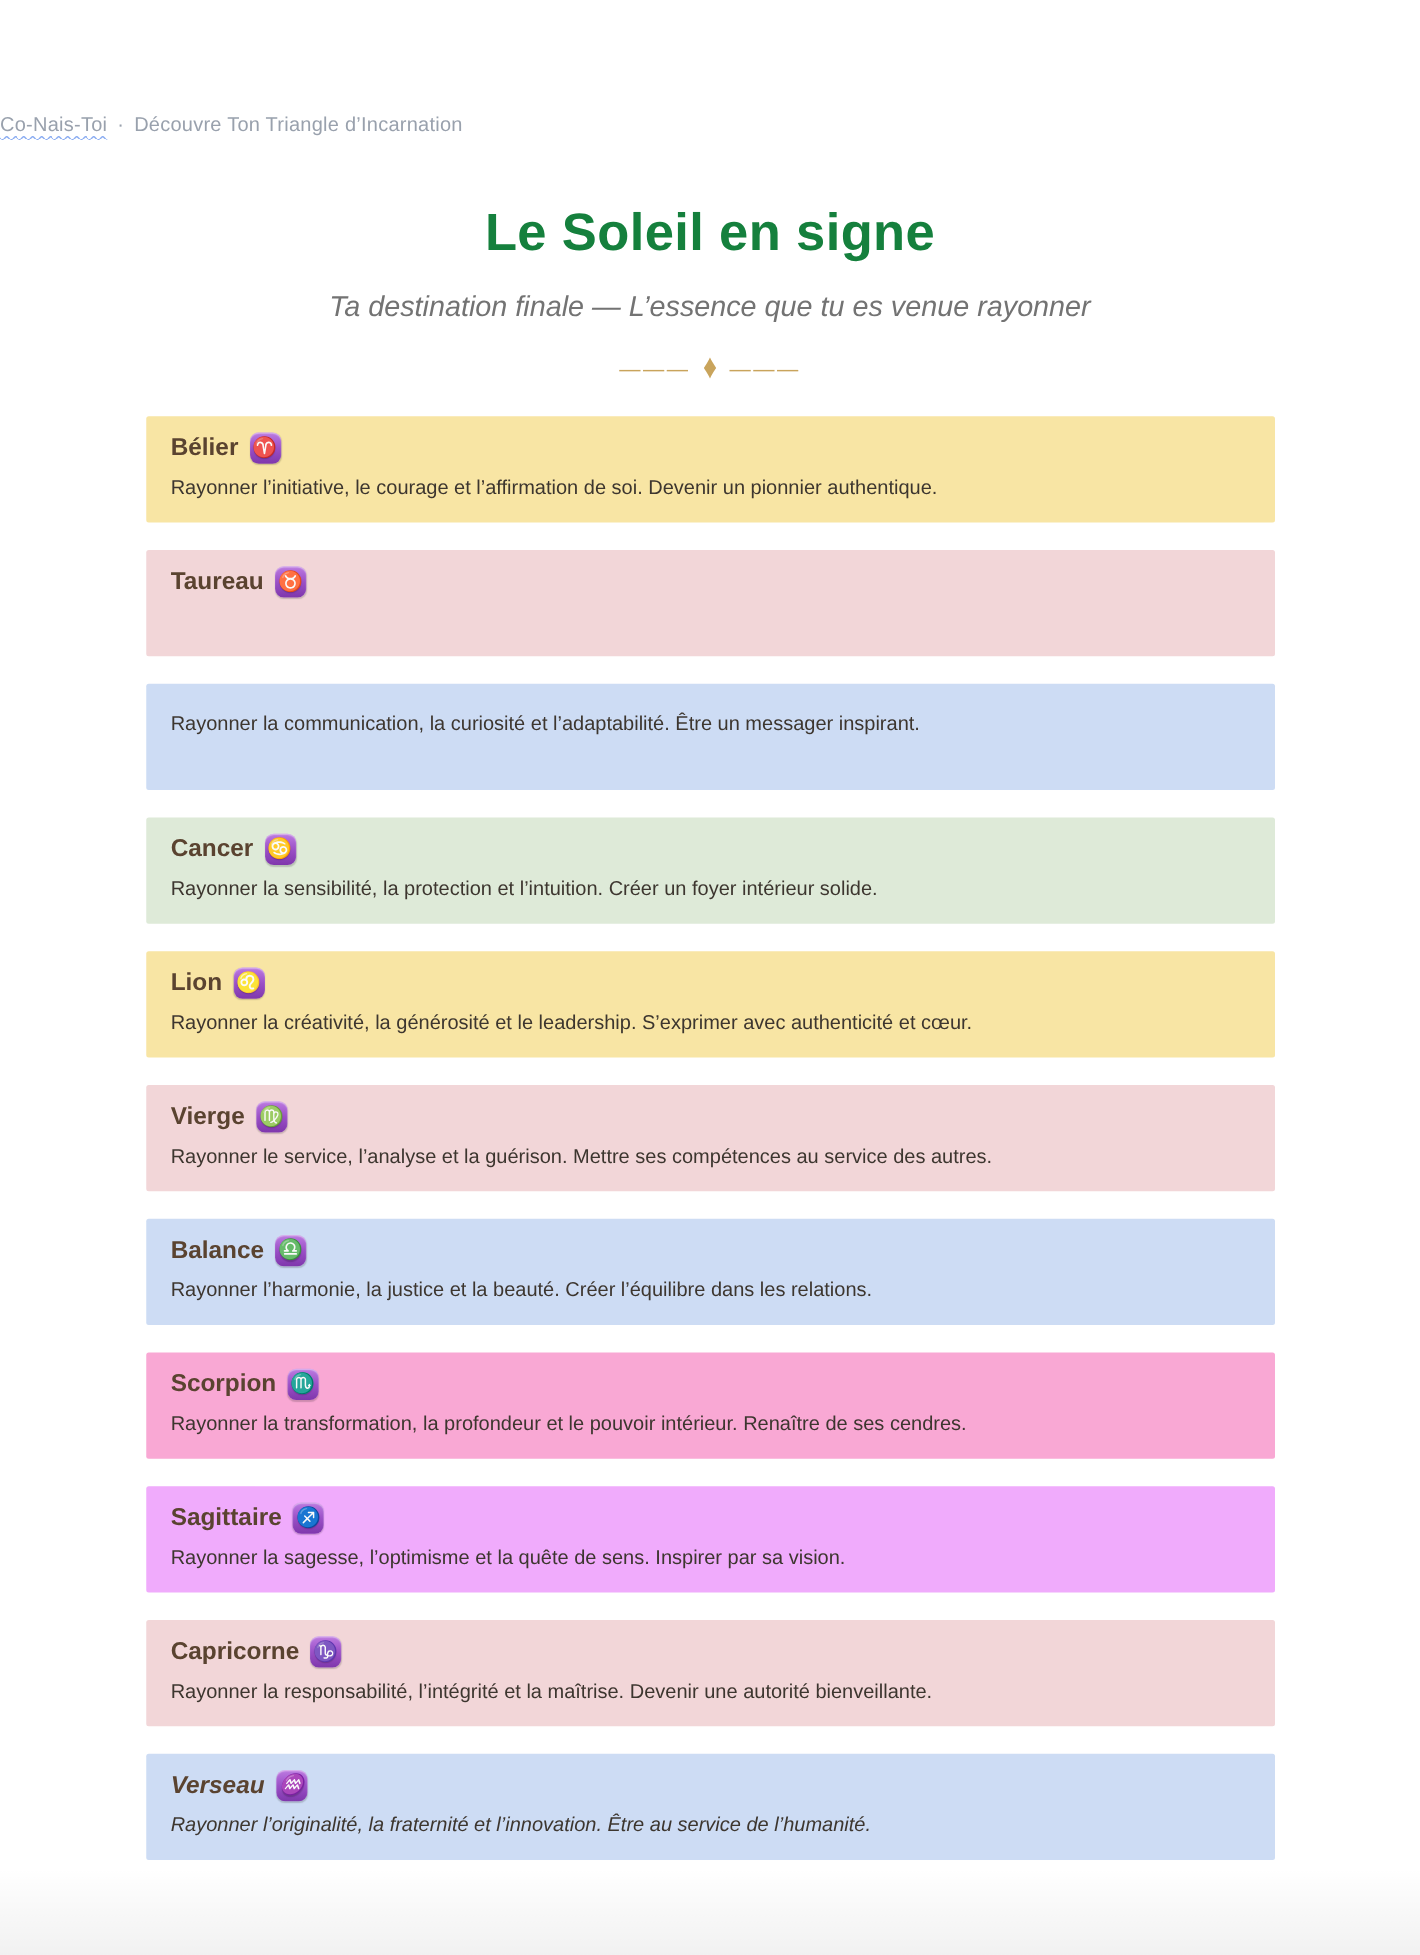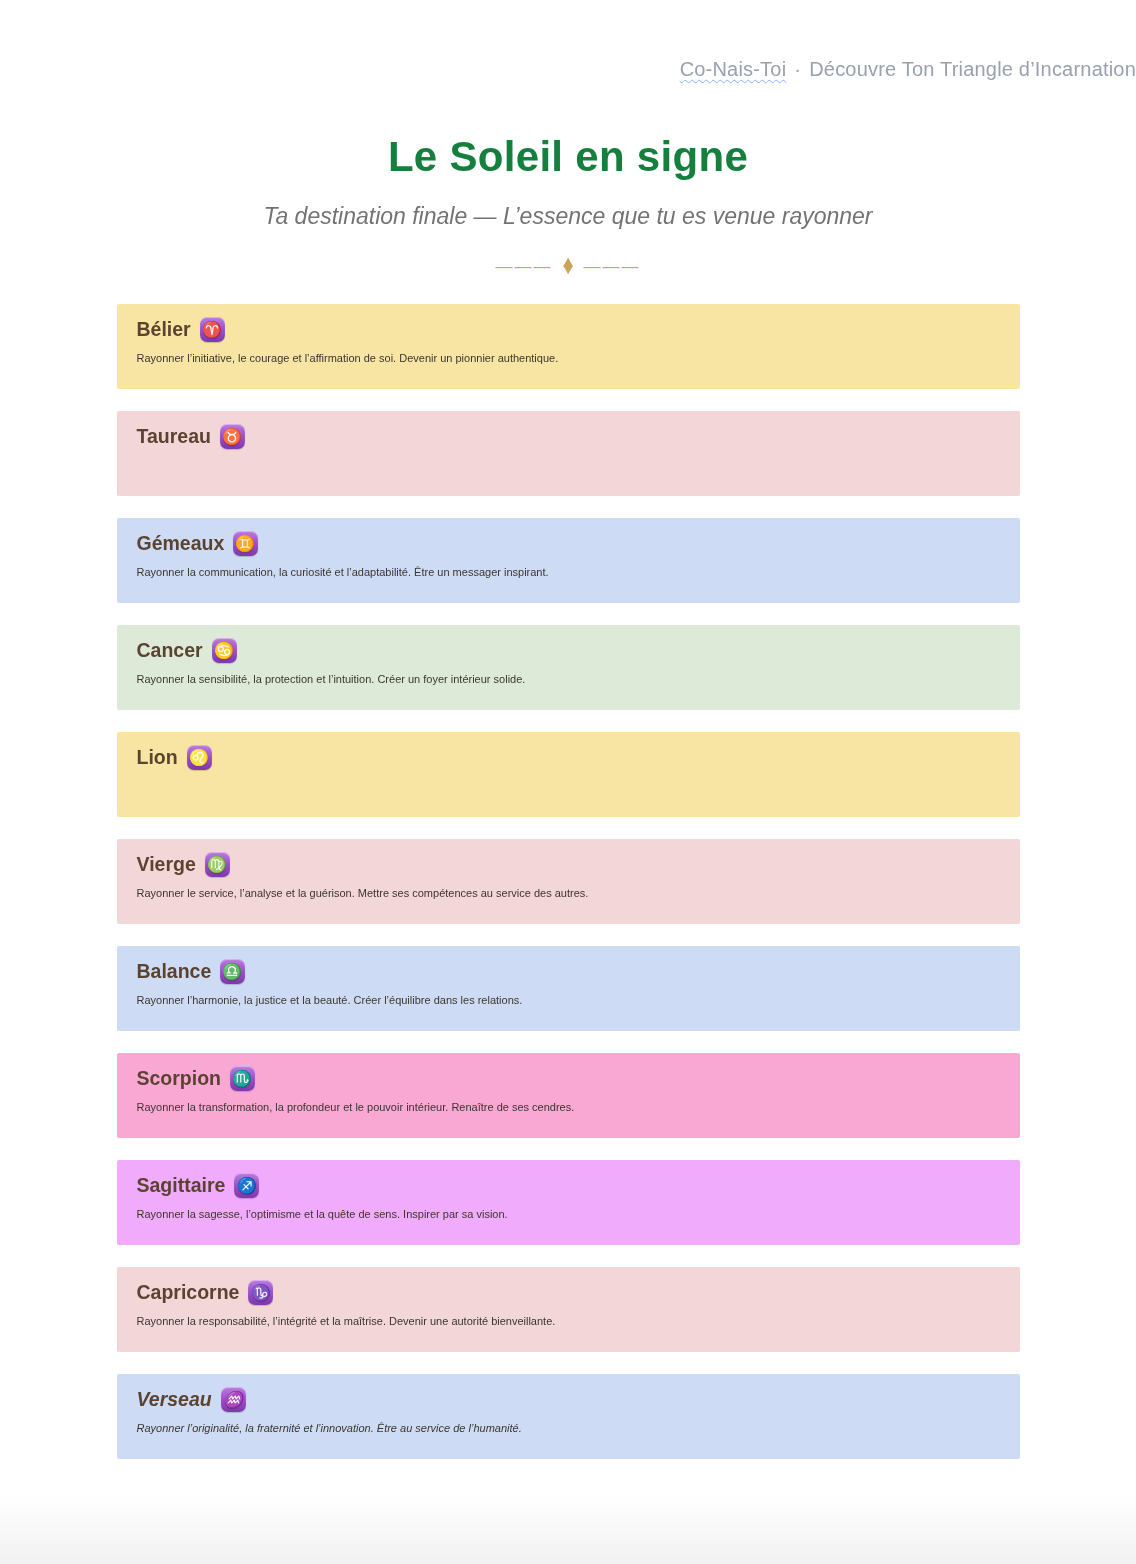--- a/index.html
+++ b/index.html
@@ -11,23 +11,23 @@
   .page {
     position: relative;
     width: 1136px;
     height: 1564px;
     margin: 0 auto;
     background: #ffffff;
     overflow: hidden;
   }
   
   .page-header {
-    padding-top: 58px;
-    text-align: right;
-    font-size: 20px;
+    padding-top: 92px;
+    text-align: left;
+    font-size: 16px;
     color: #99a1ad;
     letter-spacing: 0.2px;
   }
   .brand {
     text-decoration-line: underline;
     text-decoration-style: wavy;
     text-decoration-color: #8badf2;
     text-decoration-thickness: 1px;
     text-underline-offset: 3px;
   }
@@ -98,21 +98,21 @@
   }
   .sign-glyph {
     color: #ffffff;
     font-size: 16px;
     font-weight: bold;
     line-height: 1;
     text-shadow: 0 1px 1px rgba(0,0,0,0.2);
   }
   .card-desc {
     margin: 10px 0 0 0;
-    font-size: 11px;
+    font-size: 16px;
     line-height: 1.25;
     color: #3d362f;
   }
   
   .bottom-fade {
     position: absolute;
     left: 0;
     bottom: 0;
     width: 100%;
     height: 70px;
@@ -151,46 +151,41 @@
   <section class="card" style="background: rgb(242, 214, 216);">
     <h2 class="card-title">
       <span class="sign-name">Taureau</span>
       <span class="sign-badge">
             <span class="sign-glyph">♉</span>
           </span>
     </h2>
   </section>
 
   <section class="card" style="background: rgb(205, 220, 244);">
-    <h2 class="card-title">
-      <span class="sign-name">Gémeaux</span>
-      <span class="sign-badge">
-            <span class="sign-glyph">♊</span>
-          </span>
-    </h2>
     <p class="card-desc">Rayonner la communication, la curiosité et l’adaptabilité. Être un messager inspirant.</p>
   </section>
 
   <section class="card" style="background: rgb(222, 234, 216);">
     <h2 class="card-title">
       <span class="sign-name">Cancer</span>
       <span class="sign-badge">
             <span class="sign-glyph">♋</span>
           </span>
     </h2>
     <p class="card-desc">Rayonner la sensibilité, la protection et l’intuition. Créer un foyer intérieur solide.</p>
   </section>
 
   <section class="card" style="background: rgb(248, 229, 164);">
     <h2 class="card-title">
       <span class="sign-name">Lion</span>
       <span class="sign-badge">
             <span class="sign-glyph">♌</span>
           </span>
     </h2>
+    <p class="card-desc">Rayonner la créativité, la générosité et le leadership. S’exprimer avec authenticité et cœur.</p>
   </section>
 
   <section class="card" style="background: rgb(242, 214, 216);">
     <h2 class="card-title">
       <span class="sign-name">Vierge</span>
       <span class="sign-badge">
             <span class="sign-glyph">♍</span>
           </span>
     </h2>
     <p class="card-desc">Rayonner le service, l’analyse et la guérison. Mettre ses compétences au service des autres.</p>

